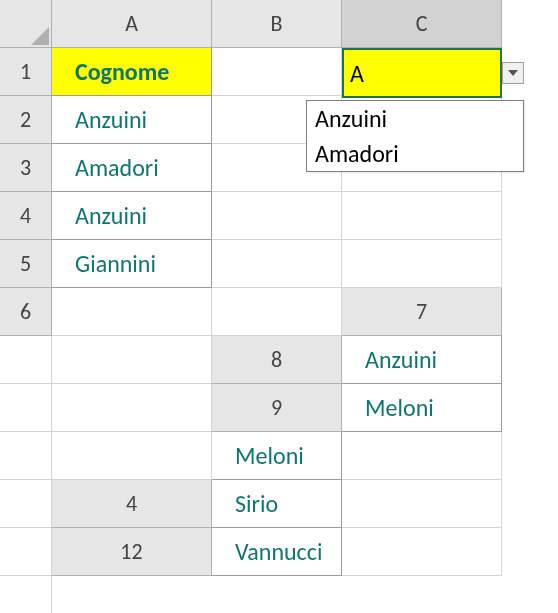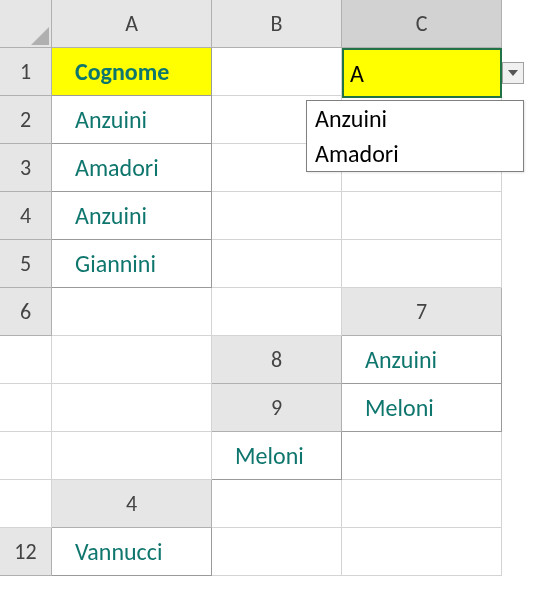--- a/index.html
+++ b/index.html
@@ -188,20 +188,21 @@
   <div class="row-header">9</div>
   <div class="cell data-col">Meloni</div>
   <div class="cell"></div>
   <div class="cell"></div>
 
   <div class="cell data-col">Meloni</div>
   <div class="cell"></div>
   <div class="cell"></div>
 
   <div class="row-header">4</div>
+  <div class="cell data-col">Sirio</div>
   <div class="cell"></div>
   <div class="cell"></div>
 
   <div class="row-header">12</div>
   <div class="cell data-col last-data-row">Vannucci</div>
   <div class="cell"></div>
   <div class="cell"></div>
 </div>
 
 <div class="active-cell-wrapper">

